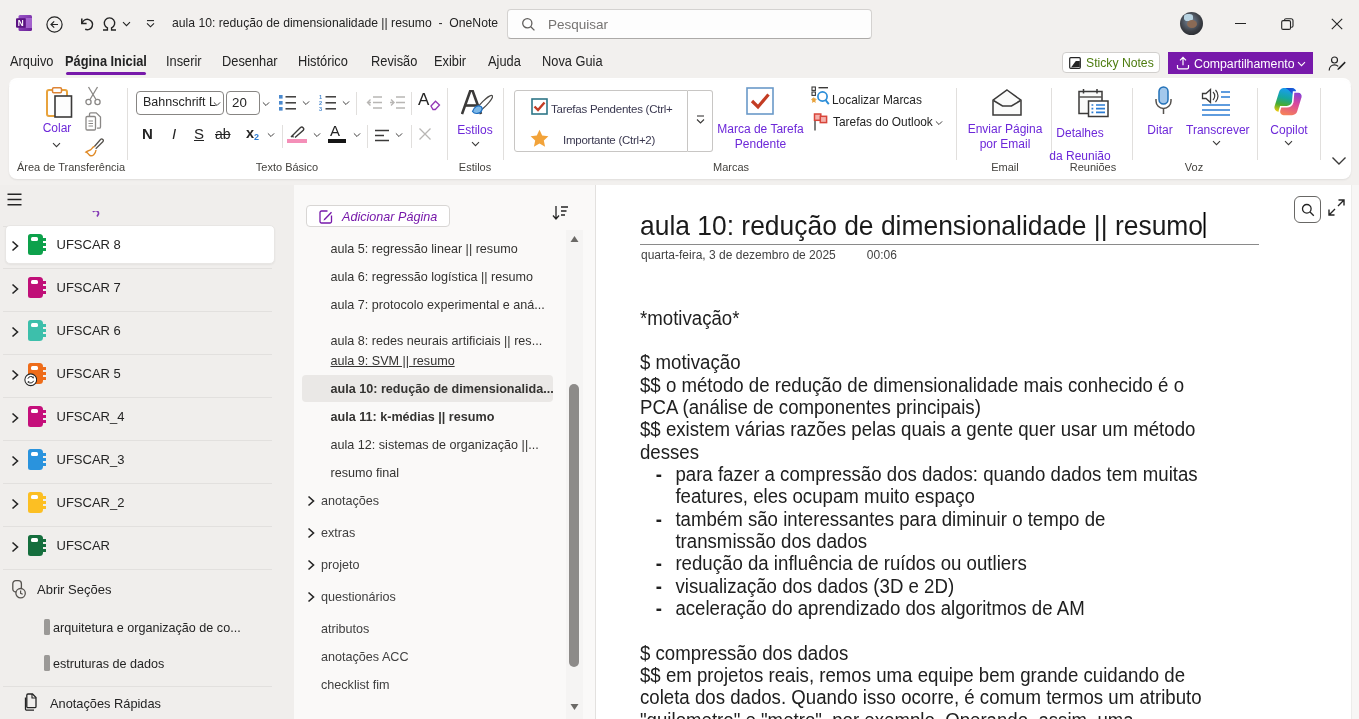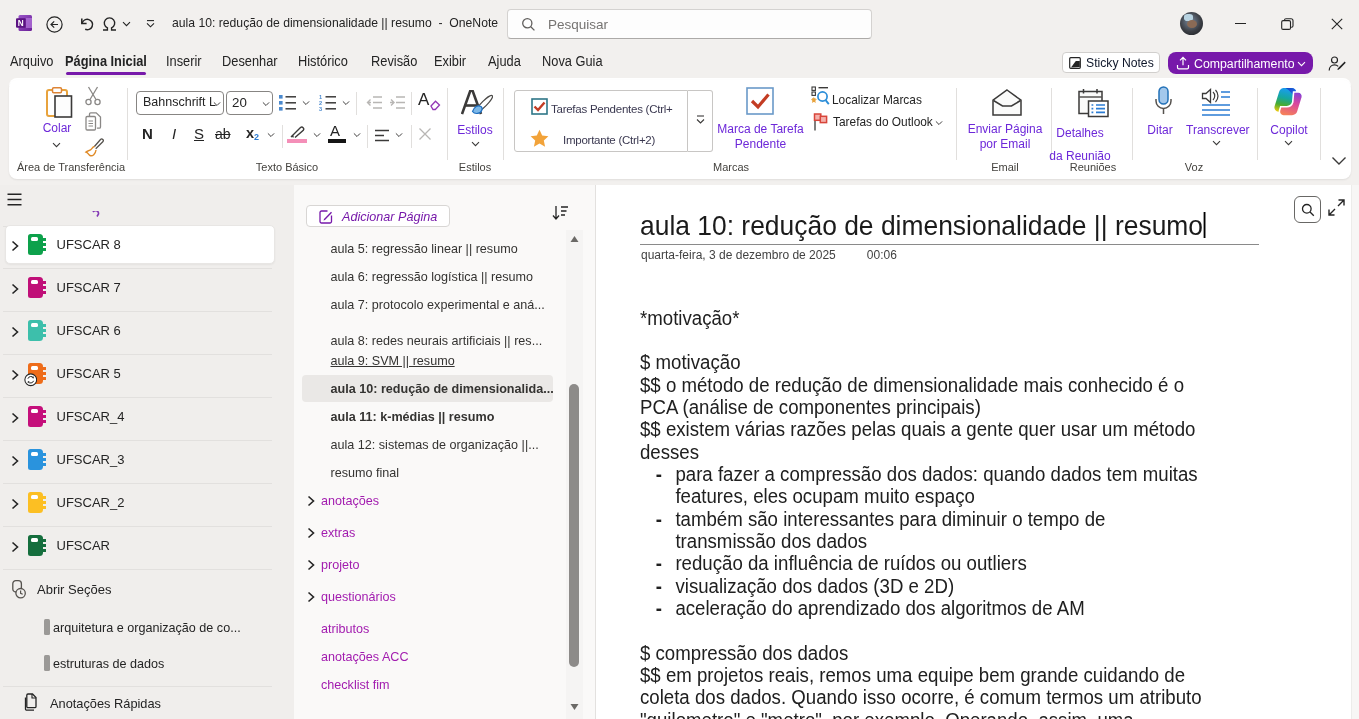--- a/index.html
+++ b/index.html
@@ -34,21 +34,21 @@
 .chev { position:absolute; left:11px; top:13.5px; width:8px; height:12px; }
 .book { position:absolute; left:28px; top:7px; width:15px; height:21px; border-radius:2.5px 3.5px 3.5px 2.5px; }
 .book::before { content:""; position:absolute; left:3px; top:3.5px; width:7px; height:3.6px; border-radius:1.5px; background:#fff; }
 .book::after { content:""; position:absolute; right:-3px; top:4px; width:2.6px; height:13px;
   background:repeating-linear-gradient(to bottom, currentColor 0 3px, transparent 3px 5px); }
 .nbrow .book { color:inherit; }
 .nbtxt { position:absolute; left:56.5px; top:10.5px; font-size:13px; color:#242424; }
 
 
 .prow { position:absolute; left:36.5px; font-size:12.6px; color:#343331; white-space:nowrap; }
-.grow { position:absolute; left:27px; font-size:12.6px; color:#a21caf; white-space:nowrap; }
+.grow { position:absolute; left:27px; font-size:12.6px; color:#404040; white-space:nowrap; }
 .gchev { position:absolute; left:-14px; top:1px; width:8px; height:12px; }
 
 
 #ptitle { position:absolute; left:44px; top:24px; font-size:28.5px; color:#1b1b1b;
   white-space:nowrap; transform:scaleX(0.927); transform-origin:0 0; }
 #cursor { display:inline-block; width:1.5px; height:26px; background:#000; vertical-align:-3px; margin-left:1px; }
 #bodytext { position:absolute; left:44px; top:121.5px; font-size:20px; color:#202020; line-height:22.35px; }
 .bl { white-space:nowrap; transform:scaleX(0.932); transform-origin:0 0; height:22.35px; }
 .dash { position:absolute; left:17px; font-weight:bold; }
 .bt { margin-left:38px; display:inline-block; }
@@ -128,24 +128,24 @@
     <div class="tab abs" style="left:371px;top:5px;">Revisão</div>
     <div class="tab abs" style="left:434px;top:5px;">Exibir</div>
     <div class="tab abs" style="left:488px;top:5px;">Ajuda</div>
     <div class="tab abs" style="left:542px;top:5px;">Nova Guia</div>
 
     <div class="abs" style="left:1062px;top:4px;width:98px;height:21px;border:1px solid #d1cfcd;border-radius:4px;background:#fff;">
       <svg class="abs" style="left:6px;top:4px;" width="12" height="12" viewBox="0 0 12 12">
         <rect x="0.7" y="0.7" width="10.6" height="10.6" rx="1" fill="none" stroke="#242424" stroke-width="1.2"></rect>
         <path d="M2 10.5 L6.8 4 L10.8 4 L10.8 10 Z" fill="#242424"></path>
       </svg>
-      <div class="abs" style="left:23px;top:3px;font-size:12.2px;color:#0f172a;">Sticky Notes</div>
-    </div>
-
-    <div class="abs" style="left:1168px;top:4px;width:145px;height:22px;border-radius:8px;background:#7719aa;">
+      <div class="abs" style="left:23px;top:3px;font-size:12.2px;color:#4d7c0f;">Sticky Notes</div>
+    </div>
+
+    <div class="abs" style="left:1168px;top:4px;width:145px;height:22px;border-radius:0;background:#7719aa;">
       <svg class="abs" style="left:8px;top:4px;" width="14" height="14" viewBox="0 0 14 14">
         <path d="M1.5 9 v2.5 a1.3 1.3 0 0 0 1.3 1.3 h8.4 a1.3 1.3 0 0 0 1.3-1.3 V9" fill="none" stroke="#fff" stroke-width="1.2"></path>
         <path d="M7 9.3 V1.5 M4 4.3 L7 1.3 L10 4.3" fill="none" stroke="#fff" stroke-width="1.2"></path>
       </svg>
       <div class="abs" style="left:26px;top:4.5px;font-size:12.3px;color:#fff;">Compartilhamento</div>
       <svg class="abs" style="left:129px;top:9px;" width="9" height="6" viewBox="0 0 9 6">
           <path d="M1 1.2 L4.5 4.7 L8 1.2" fill="none" stroke="#fff" stroke-width="1.1"></path>
         </svg>
     </div>
 
@@ -193,21 +193,21 @@
       </svg>
       <div class="grouplabel" style="left:6px;width:112px;">Área de Transferência</div>
       <div class="vdiv" style="left:118px;"></div>
 
       <div class="abs" style="left:127px;top:11px;width:88px;height:24px;border:1px solid #878583;border-radius:4px;">
         <div class="abs" style="left:6px;top:3px;font-size:13.3px;color:#242424;white-space:nowrap;overflow:hidden;width:76px;font-size:12.5px !important;">Bahnschrift L</div>
         <svg class="abs" style="left:76px;top:9px;" width="8" height="6" viewBox="0 0 9 6">
             <path d="M1 1.2 L4.5 4.7 L8 1.2" fill="none" stroke="#3b3a39" stroke-width="1.1"></path>
           </svg>
       </div>
-      <div class="abs" style="left:217px;top:11px;width:47px;height:24px;border:1px solid #878583;border-radius:4px;">
+      <div class="abs" style="left:217px;top:11px;width:34px;height:24px;border:1px solid #878583;border-radius:4px;">
         <div class="abs" style="left:5px;top:3px;font-size:13.3px;color:#242424;">20</div>
         <svg class="abs" style="left:35px;top:9px;" width="8" height="6" viewBox="0 0 9 6">
             <path d="M1 1.2 L4.5 4.7 L8 1.2" fill="none" stroke="#3b3a39" stroke-width="1.1"></path>
           </svg>
       </div>
 
       <svg class="abs" style="left:269px;top:13px;" width="19" height="19" viewBox="0 0 19 19">
         <g fill="#4a89ce">
             <rect x="1" y="2" width="3.6" height="3.6"></rect>
             <rect x="1" y="8" width="3.6" height="3.6"></rect>

